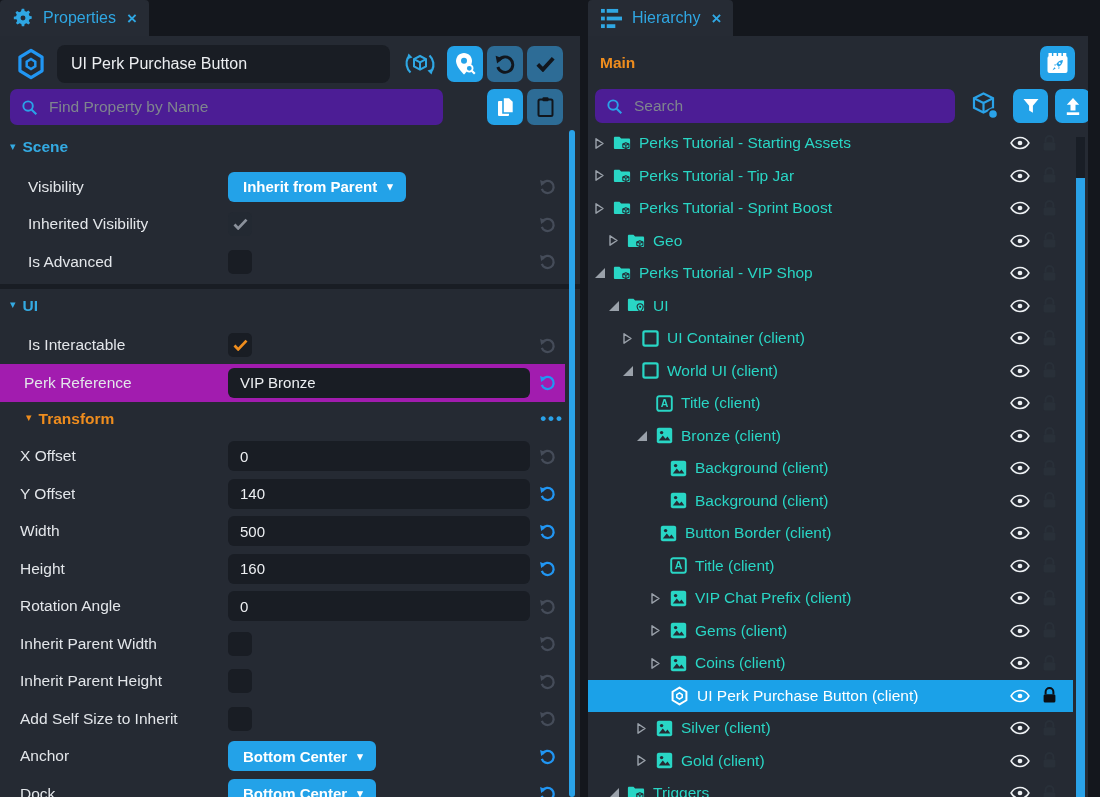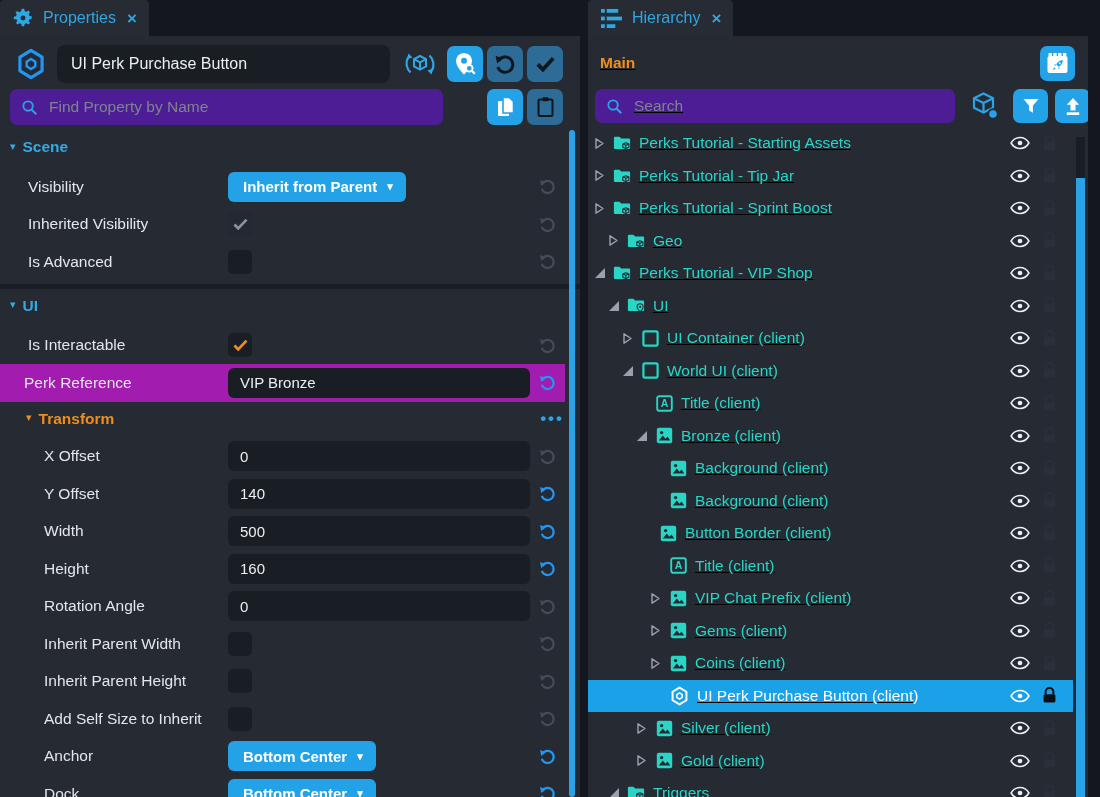--- a/index.html
+++ b/index.html
@@ -4,21 +4,21 @@
 <style>
   html,body{margin:0;padding:0;width:1100px;height:797px;overflow:hidden;}
   body{background:#14171d;font-family:"Liberation Sans",sans-serif;position:relative;
        -webkit-font-smoothing:antialiased;}
   .tab{position:absolute;top:0;height:36px;display:flex;align-items:center;gap:9px;
        padding:0 12px;background:#262b34;border-radius:4px 4px 0 0;cursor:default;}
   .tab-label{color:#2fa7e3;font-size:16px;}
   .tab-close{color:#2fa7e3;font-size:17px;font-weight:700;line-height:1;margin-left:2px;}
   .panel{position:absolute;top:36px;height:761px;background:#252a33;overflow:hidden;}
   #properties-panel{left:0;width:580px;}
-  #hierarchy-panel{left:588px;width:500px;text-decoration:underline;}
+  #hierarchy-panel{left:588px;width:500px;}
   .ic{display:inline-flex;align-items:center;justify-content:center;}
   
   .name-row{display:flex;align-items:center;margin:9px 17px 0 16px;height:38px;}
   .entity-ic{width:30px;height:32px;color:#2196f3;margin-right:11px;}
   .name-input{width:333px;height:38px;background:#191d24;border:none;border-radius:8px;
        color:#eceef1;font-size:16px;padding:0 14px;box-sizing:border-box;font-family:inherit;outline:none;}
   .gizmo-wrap{width:34px;height:34px;margin-left:13px;}
   .btn{width:36px;height:36px;border-radius:7px;display:flex;align-items:center;justify-content:center;flex:0 0 36px;}
   .btn.bright{background:#23a2e8;}
   .btn.muted{background:#2d6c96;color:#11161d;}
@@ -33,21 +33,21 @@
   .search-row .btn{margin-left:4px;}
   .search-row .btn.bright{margin-left:44px;}
   #prop-rows{margin-top:10px;position:relative;}
   .sec-header,.sub-header{height:24px;display:flex;align-items:center;gap:7px;margin-bottom:9px;}
   .sec-header{padding-left:10px;color:#34aae2;}
   .sub-header{padding-left:26px;color:#ef8d1e;height:34px;margin-bottom:2px;}
   .sec-label{font-weight:700;font-size:15.5px;}
   .tri{font-size:11px;transform:translateY(-1px);}
   .more{margin-left:auto;margin-right:16px;color:#2aa2e8;font-size:17px;font-weight:700;letter-spacing:2px;}
   .prop-row{height:37.5px;display:flex;align-items:center;padding-left:28px;position:relative;}
-  .prop-row.indent{padding-left:44px;}
+  .prop-row.indent{padding-left:20px;}
   .prop-row.hl{background:#a21caf;margin-right:15px;padding-left:24px;}
   .plabel{color:#e3e6ea;font-size:15.5px;white-space:nowrap;overflow:hidden;max-width:192px;}
   .plabel.clip{max-width:168px;}
   .control{position:absolute;left:228px;display:flex;align-items:center;}
   .tfield{width:302px;height:30px;background:#191d24;border:none;border-radius:6px;color:#edeff2;
        font-size:15px;padding:0 12px;box-sizing:border-box;font-family:inherit;outline:none;}
   .checkbox{width:24px;height:24px;background:#191d24;border-radius:5px;display:flex;
        align-items:center;justify-content:center;}
   .checkbox.gray{background:#232932;}
   .dropdown{height:30px;background:#23a2e8;border-radius:6px;display:inline-flex;align-items:center;

